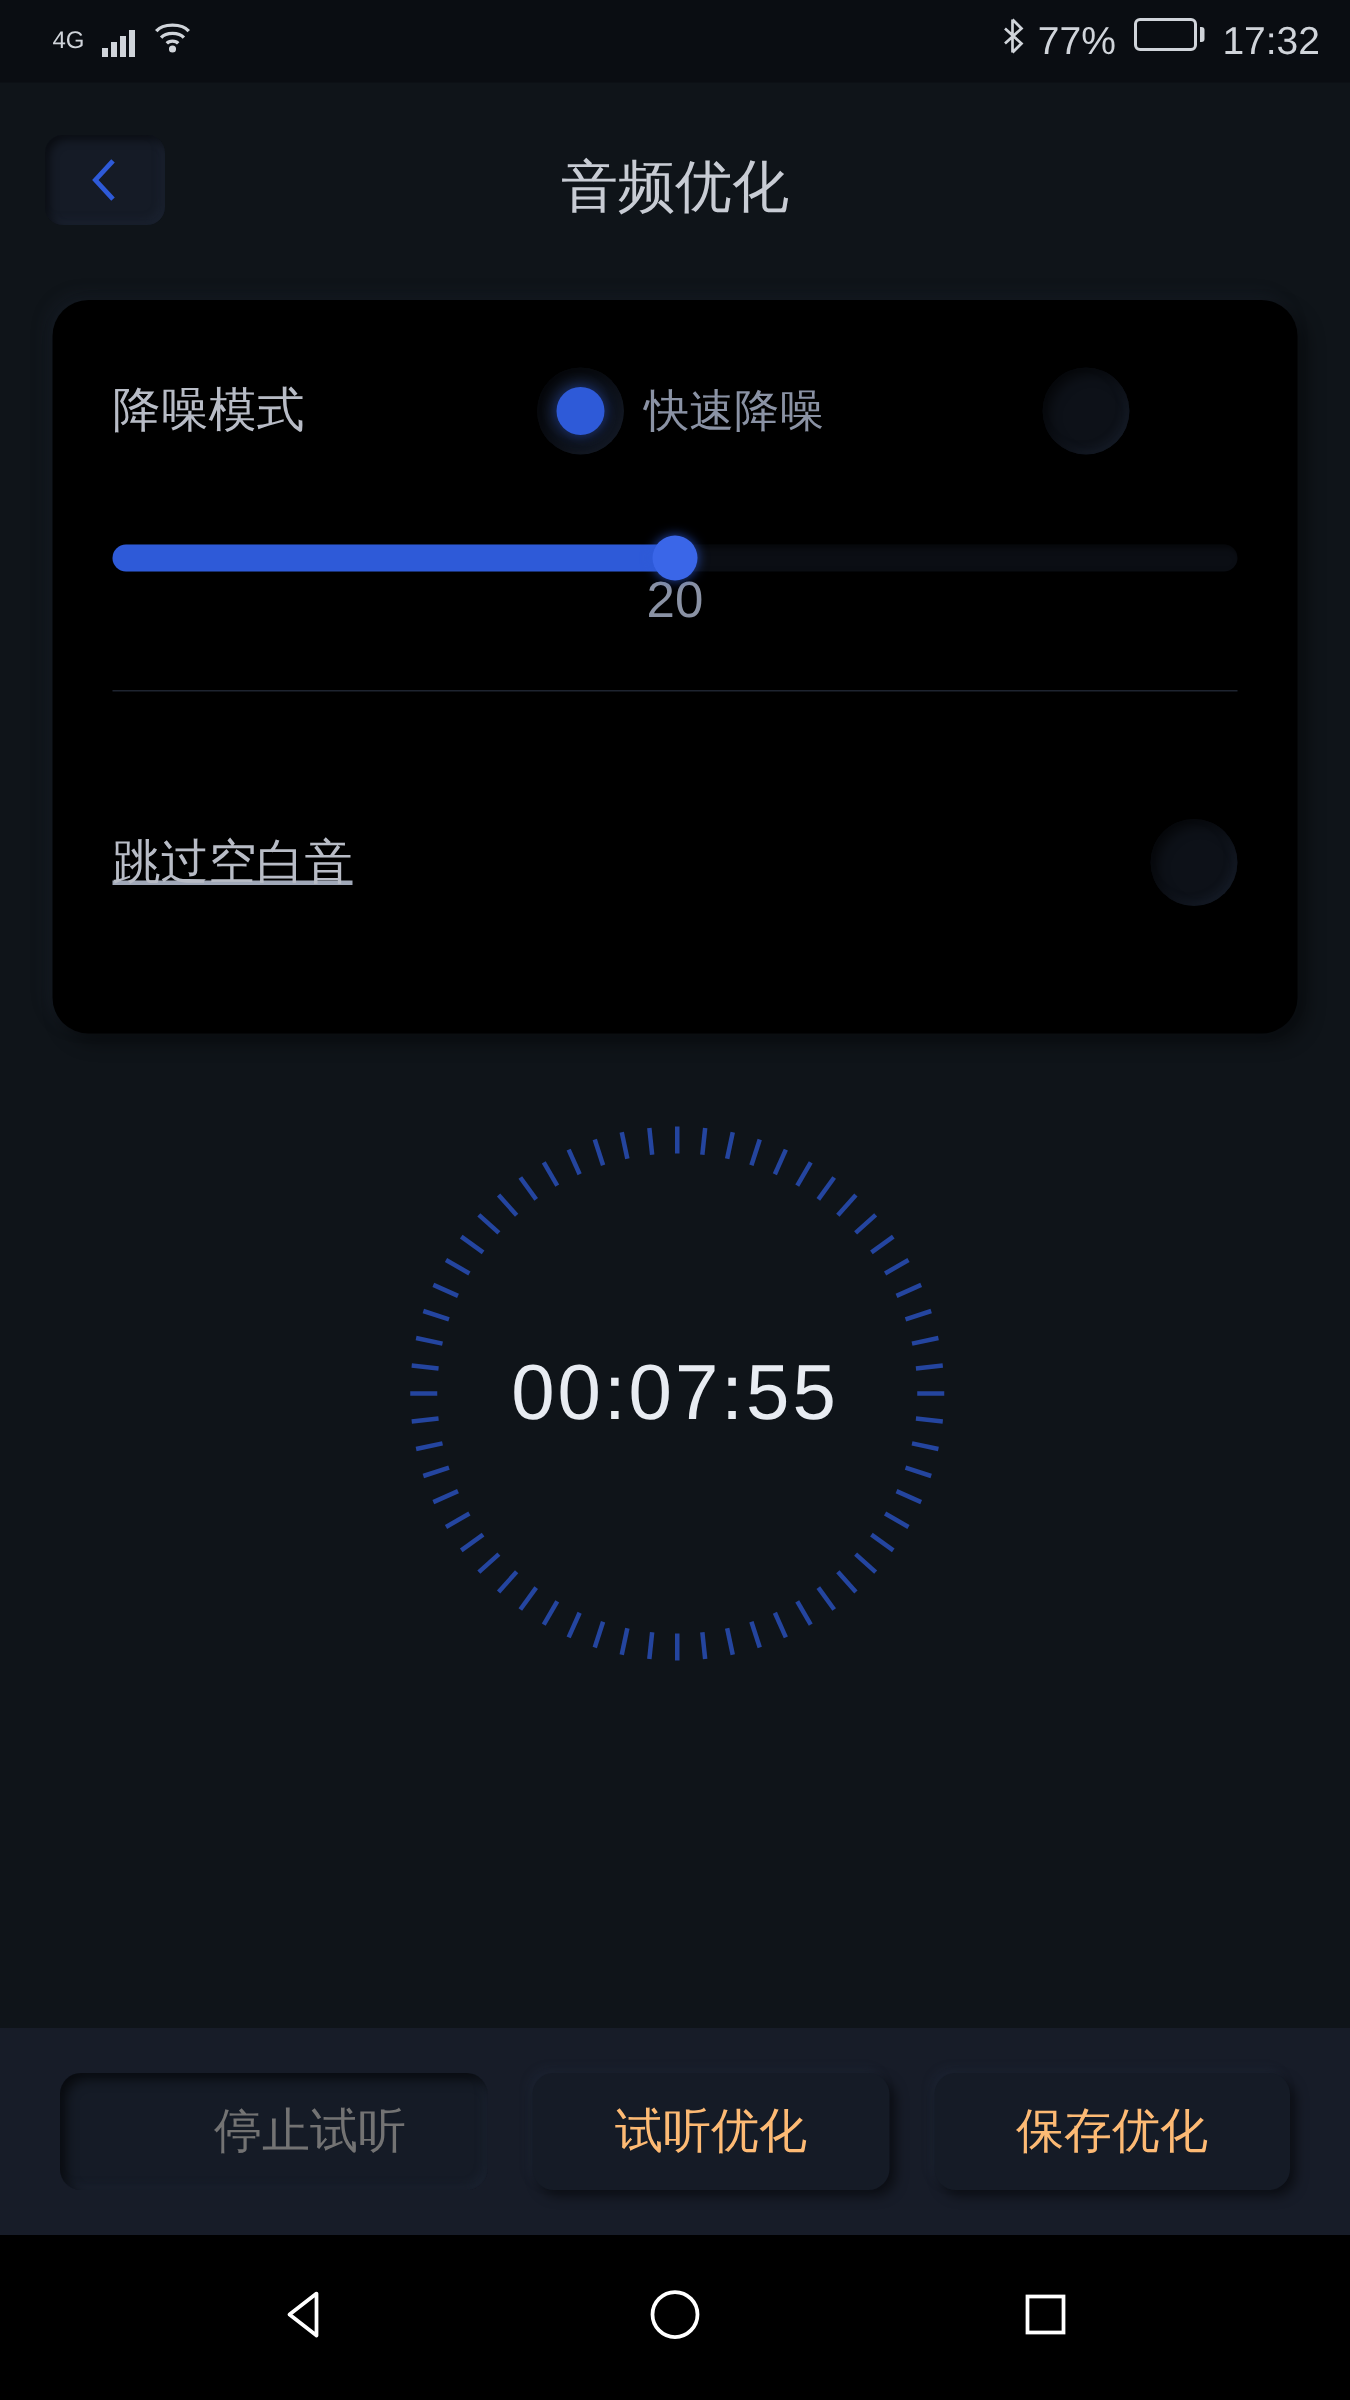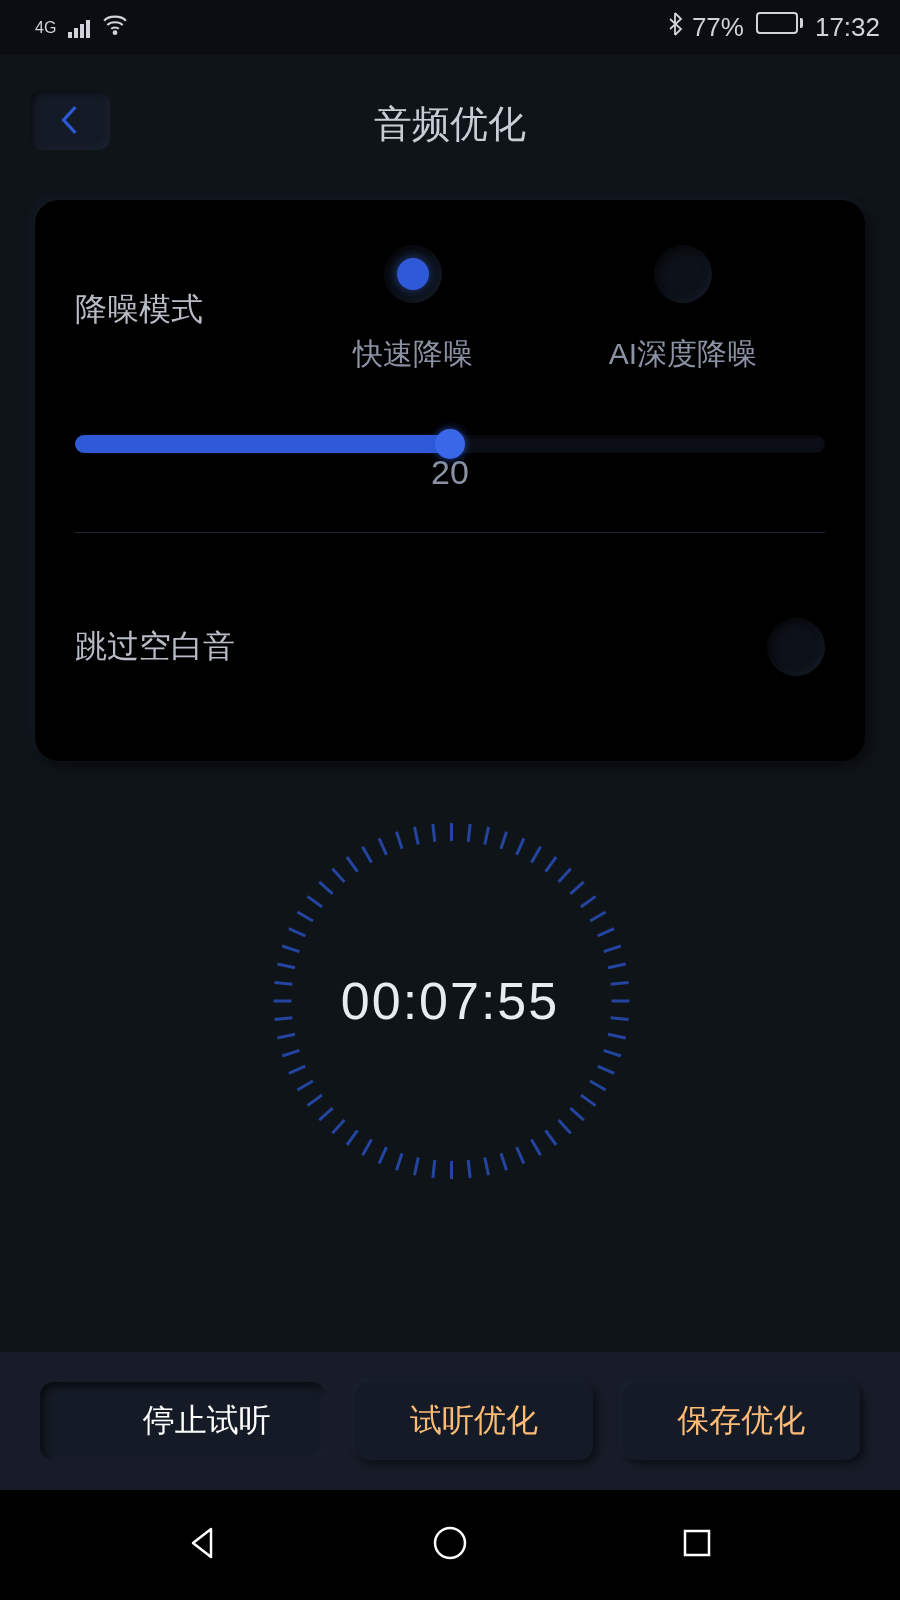--- a/index.html
+++ b/index.html
@@ -148,23 +148,23 @@
     }
     
     .radio-group {
       flex: 1;
       display: flex;
       justify-content: space-around;
     }
     
     .radio-option {
       display: flex;
-      flex-direction: column;
-      align-items: center;
-      gap: 31px;
+      flex-direction: row;
+      align-items: center;
+      gap: 14px;
     }
     
     .radio-circle {
       width: 58px;
       height: 58px;
       border-radius: 50%;
       background: #0d1118;
       box-shadow: inset 4px 4px 8px rgba(0,0,0,0.6), inset -3px -3px 6px rgba(40,50,70,0.3);
       display: flex;
       align-items: center;
@@ -230,20 +230,21 @@
       height: 1px;
       background: #1e2430;
       margin: 40px 0;
     }
     
     .toggle-row {
       display: flex;
       align-items: center;
       justify-content: space-between;
       padding: 45px 0 30px;
+      text-decoration: underline;
     }
     
     .toggle-circle {
       width: 58px;
       height: 58px;
       border-radius: 50%;
       background: #0d1118;
       box-shadow: inset 4px 4px 8px rgba(0,0,0,0.6), inset -3px -3px 6px rgba(40,50,70,0.3);
     }
     
@@ -307,21 +308,21 @@
       border-radius: 14px;
       display: flex;
       align-items: center;
       justify-content: center;
       font-size: 32px;
       color: #fdba74;
       box-shadow: 4px 4px 8px rgba(0,0,0,0.5), -3px -3px 6px rgba(40,50,70,0.25);
     }
     
     .action-button.active {
-      color: #ffffff;
+      color: #737373;
       box-shadow: inset 4px 4px 8px rgba(0,0,0,0.6), inset -3px -3px 6px rgba(40,50,70,0.3);
       padding-left: 48px;
     }
     
     
     .nav-bar {
       position: absolute;
       bottom: 0;
       left: 0;
       right: 0;
@@ -386,21 +387,20 @@
 <div class="card">
   <div class="row">
     <div class="row-label">降噪模式</div>
     <div class="radio-group">
       <div class="radio-option">
         <div class="radio-circle selected"></div>
         <div class="radio-label">快速降噪</div>
       </div>
       <div class="radio-option">
         <div class="radio-circle"></div>
-        <div class="radio-label">AI深度降噪</div>
       </div>
     </div>
   </div>
 
   <div class="slider-container">
     <div class="slider">
       <div class="slider-fill"></div>
       <div class="slider-thumb"></div>
     </div>
     <div class="slider-value">20</div>

